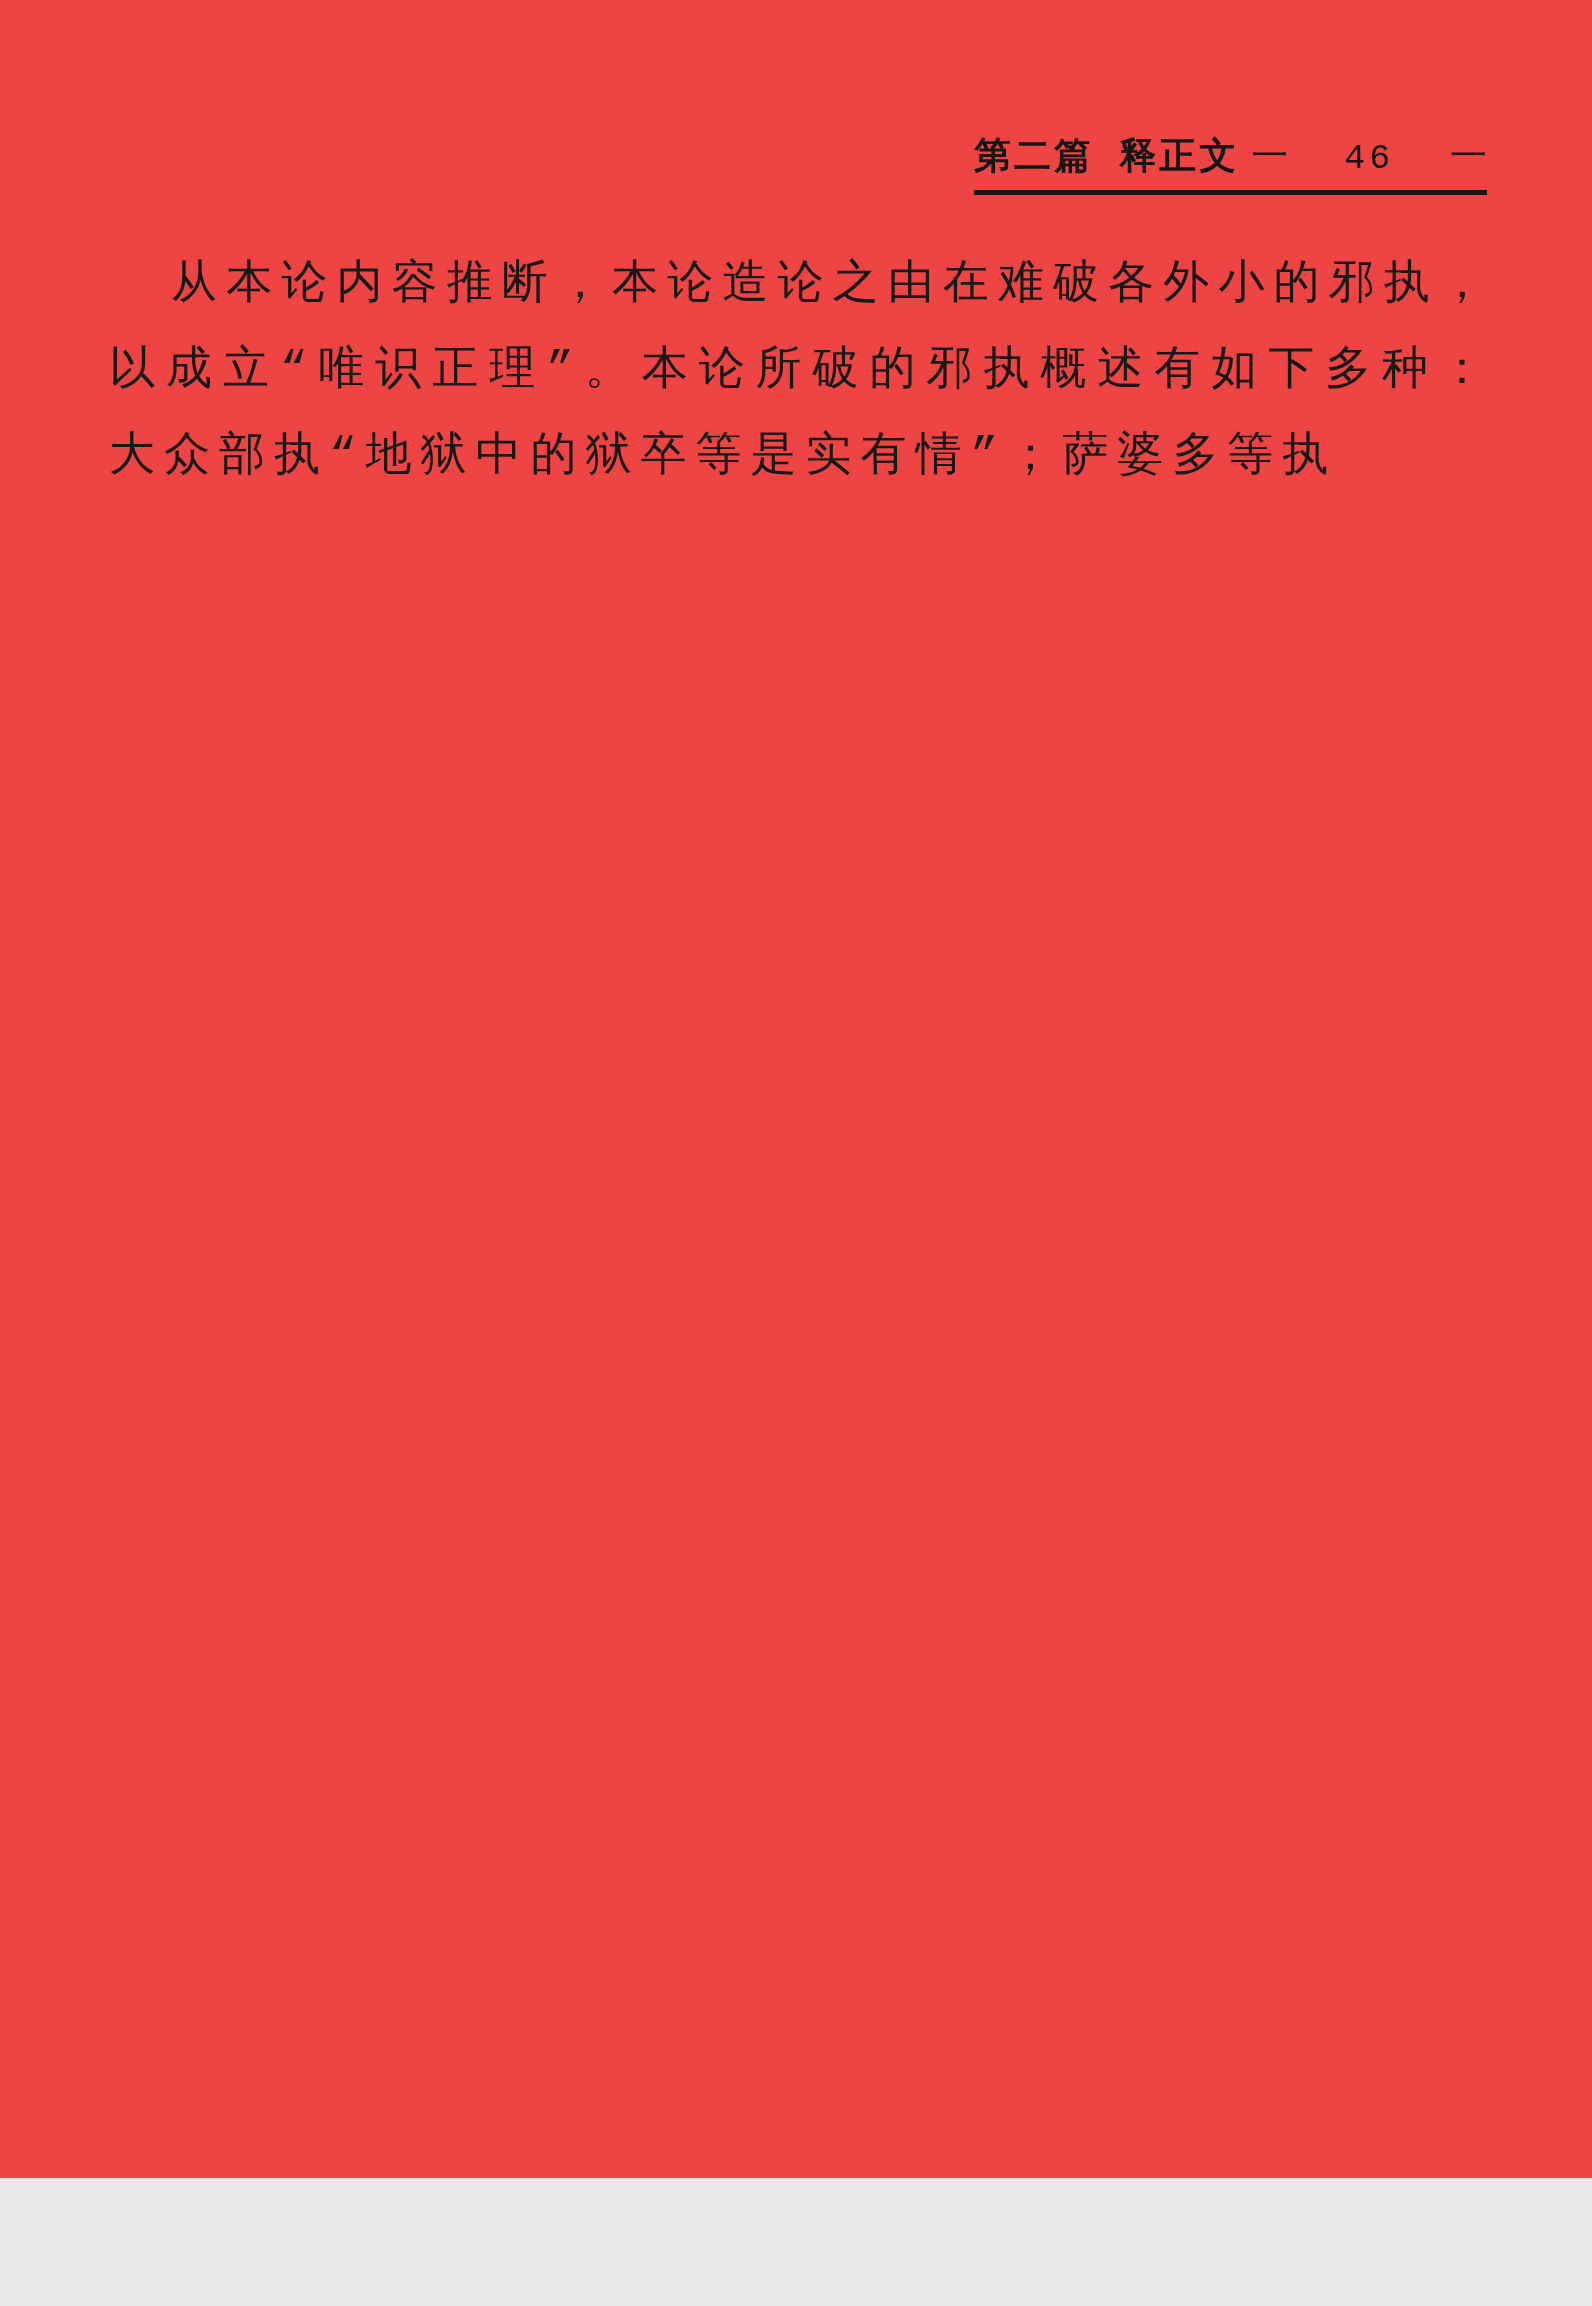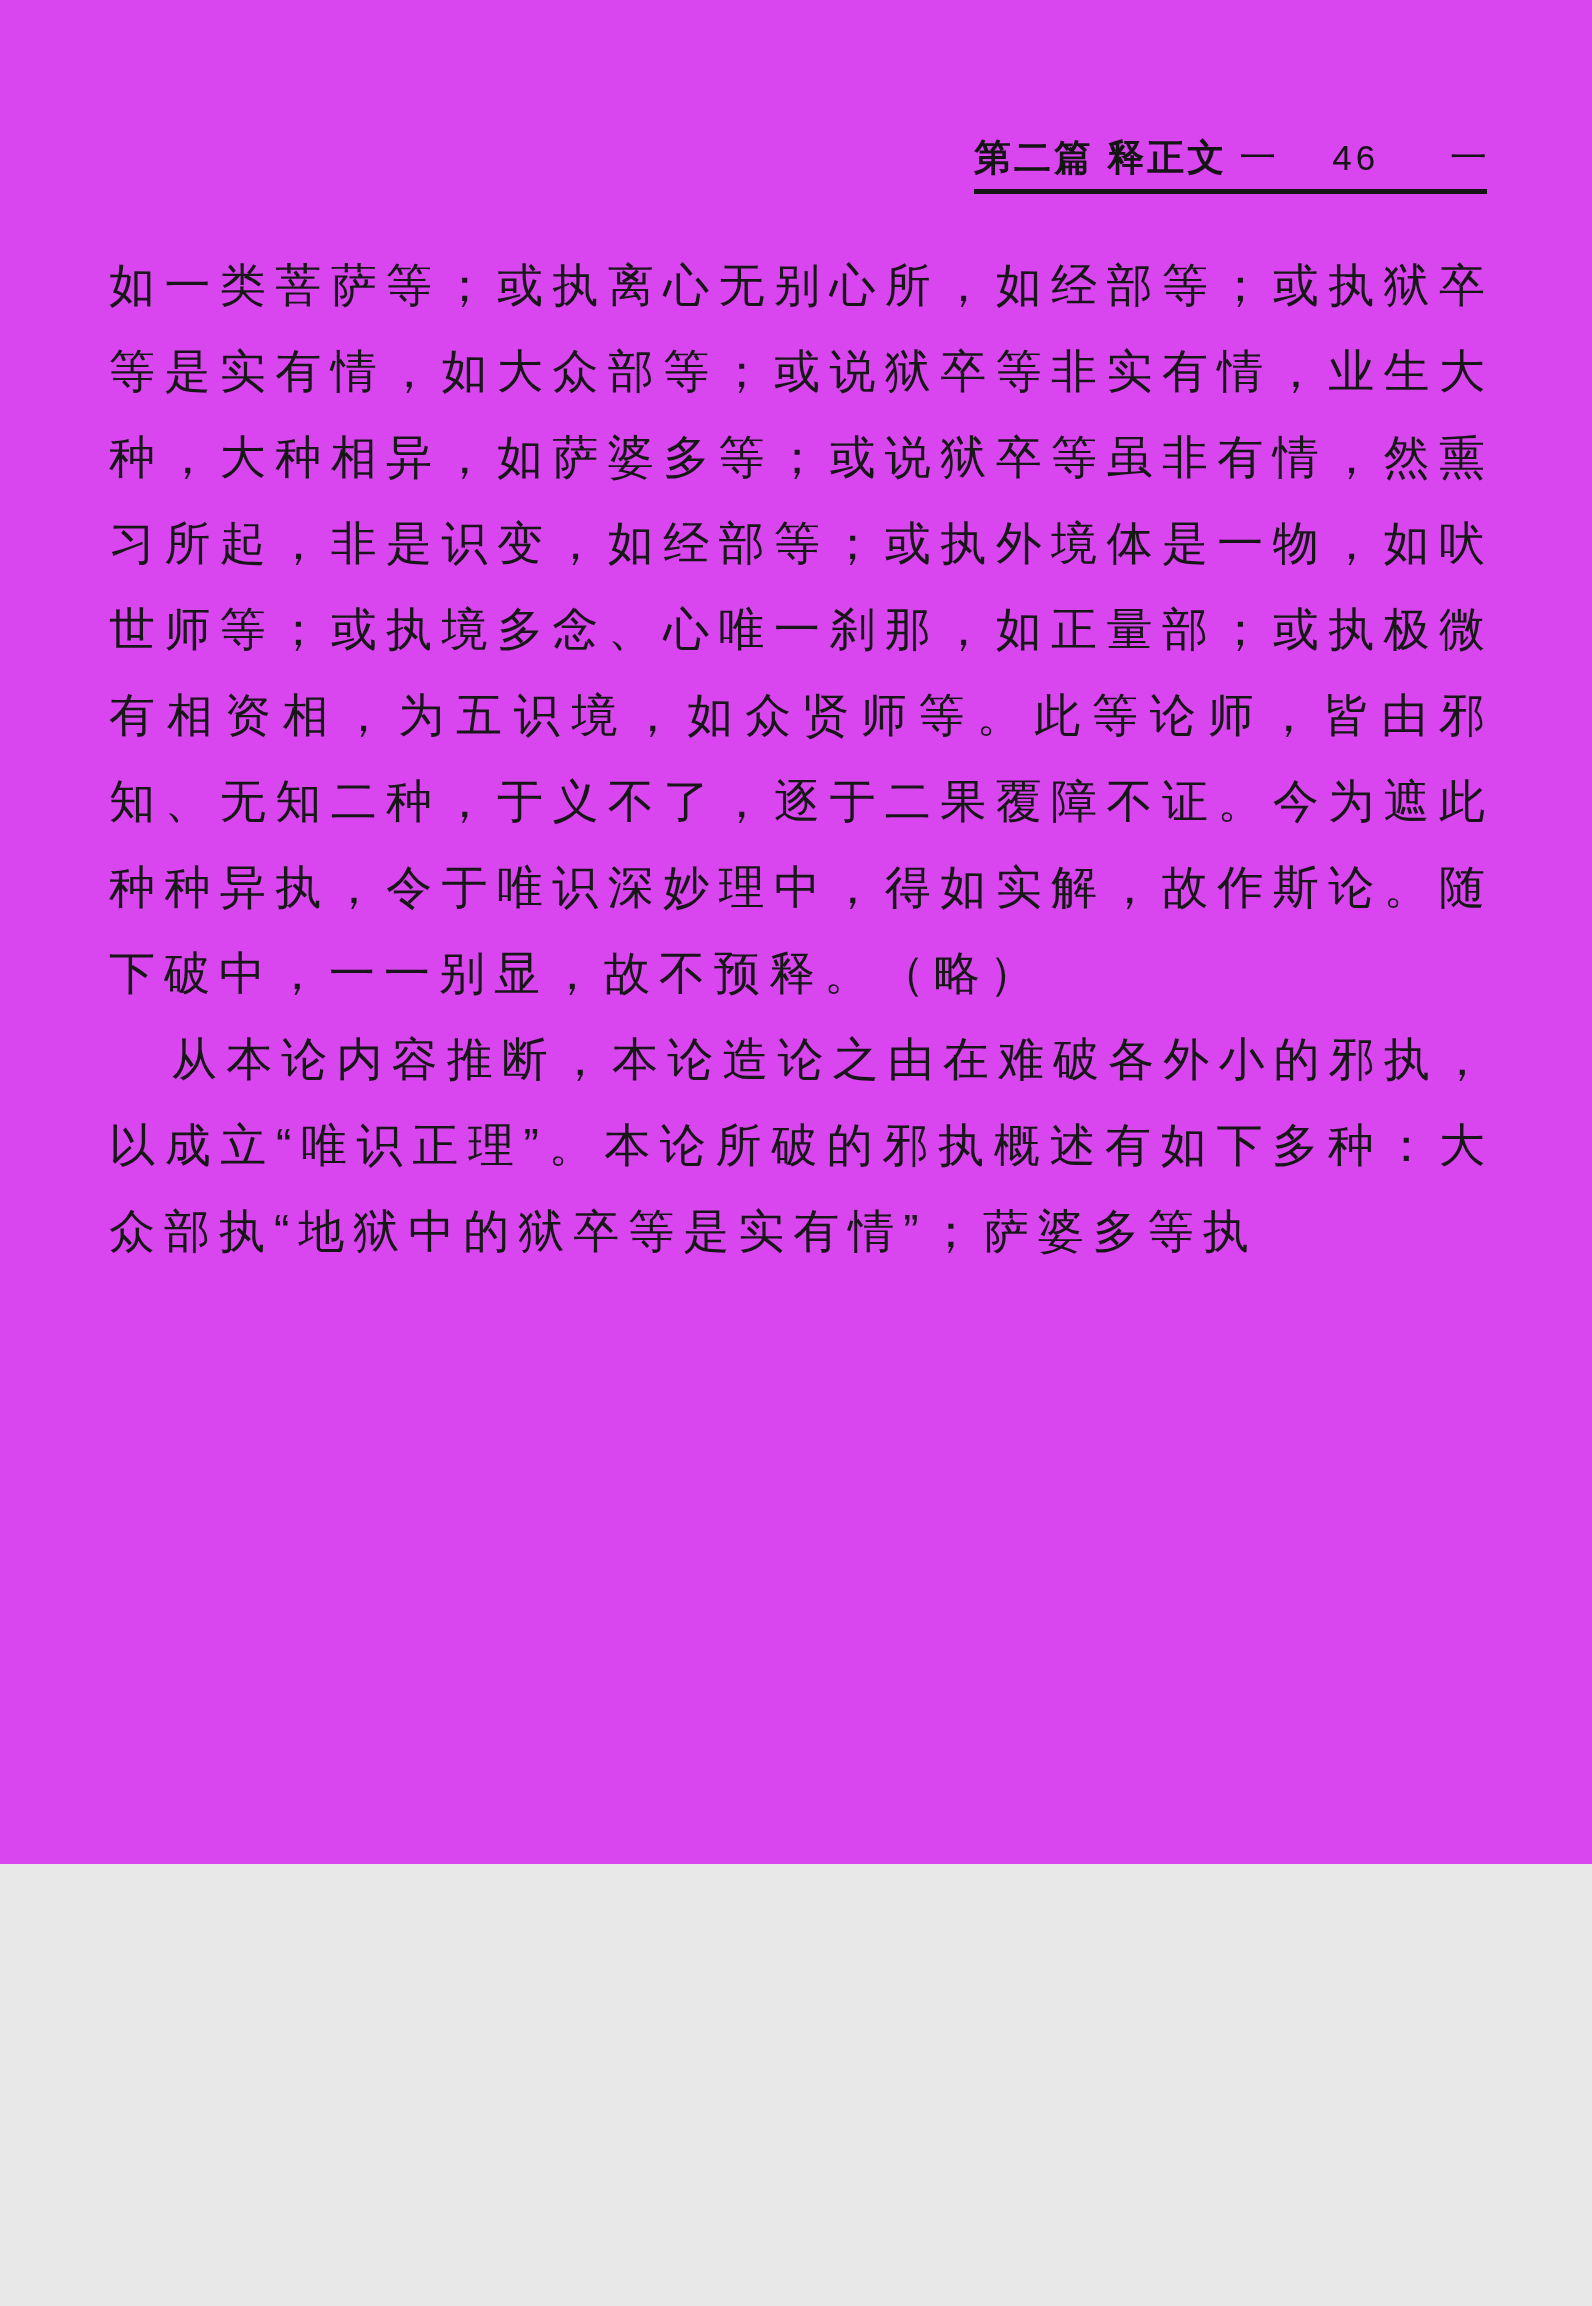--- a/index.html
+++ b/index.html
@@ -1,22 +1,22 @@
 <!DOCTYPE html>
 <html><head>
 <meta charset="utf-8">
 <style>
   html, body { margin: 0; padding: 0; background: #e8e8e8; }
   .page {
     position: relative;
     width: 1592px;
-    height: 1864px;
-    background: #d946ef;
+    height: 2178px;
+    background: #ef4444;
     overflow: hidden;
-    font-family: Liberation Sans, sans-serif;
+    font-family: Liberation Mono, monospace;
     color: #141414;
   }
   
   .running-header {
     position: absolute;
     top: 137px;
     right: 105px;
     width: 513px;
     display: flex;
     align-items: baseline;
@@ -60,18 +60,17 @@
 <div class="page">
 
   <div class="running-header">
     <span class="hdr-title">第二篇 释正文</span>
     <span class="hdr-dash1">一</span>
     <span class="hdr-num">46</span>
     <span class="hdr-dash2">一</span>
   </div>
 
   <div class="body-text">
-    <p>如一类菩萨等；或执离心无别心所，如经部等；或执狱卒等是实有情，如大众部等；或说狱卒等非实有情，业生大种，大种相异，如萨婆多等；或说狱卒等虽非有情，然熏习所起，非是识变，如经部等；或执外境体是一物，如吠世师等；或执境多念、心唯一刹那，如正量部；或执极微有相资相，为五识境，如众贤师等。此等论师，皆由邪知、无知二种，于义不了，逐于二果覆障不证。今为遮此种种异执，令于唯识深妙理中，得如实解，故作斯论。随下破中，一一别显，故不预释。（略）</p>
     <p class="indent">从本论内容推断，本论造论之由在难破各外小的邪执，以成立“唯识正理”。本论所破的邪执概述有如下多种：大众部执“地狱中的狱卒等是实有情”；萨婆多等执</p>
   </div>
 
 </div>
 
 
 </body></html>

